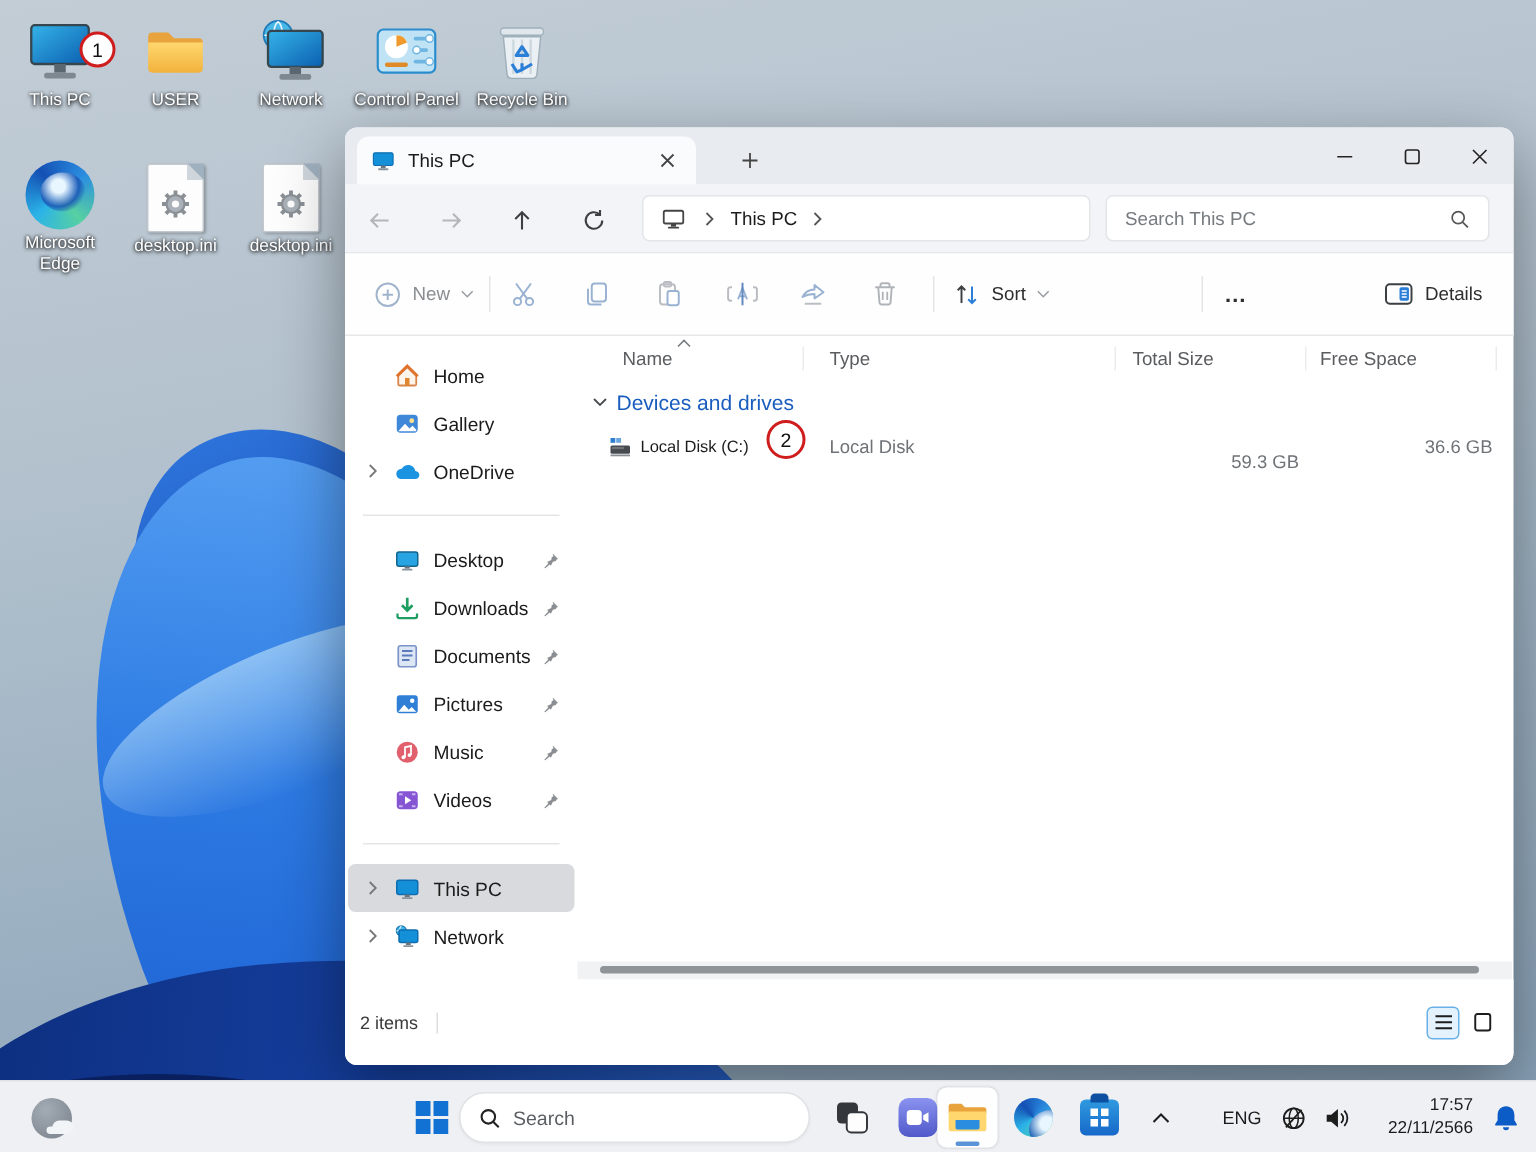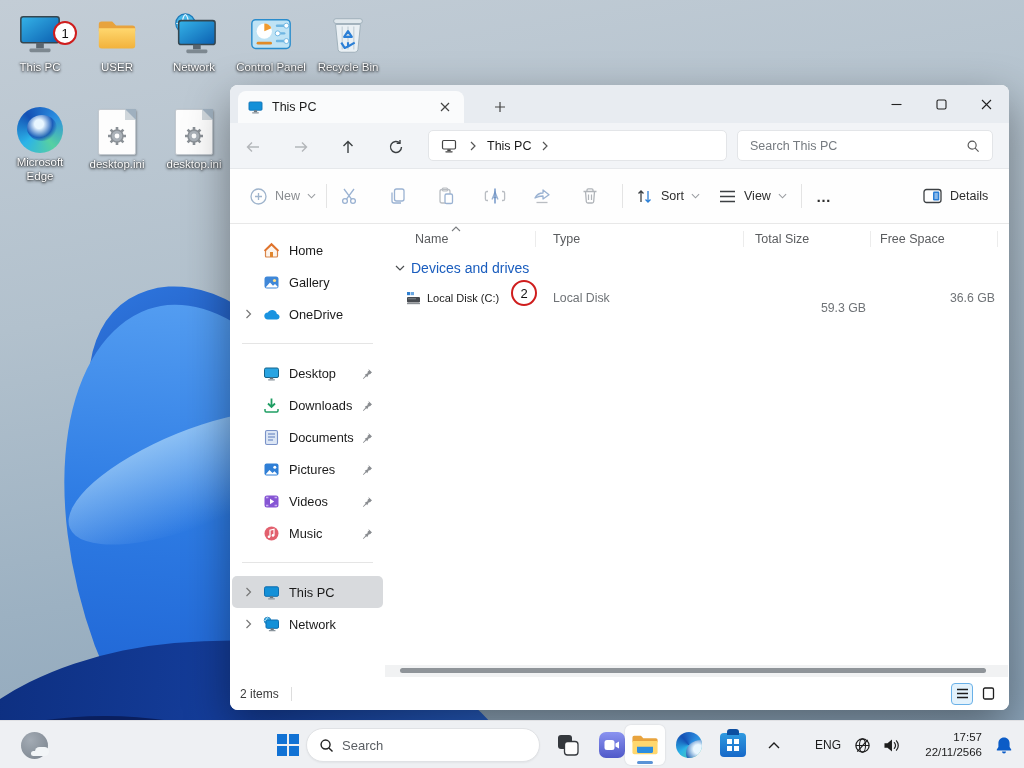--- a/index.html
+++ b/index.html
@@ -86,21 +86,21 @@
   .group{position:relative;height:28px;display:flex;align-items:center;}
   .grouplbl{font-size:14px;color:#1a5dbe;margin-left:26px;}
   .row{position:relative;height:31px;display:flex;align-items:center;}
   .cell-name{position:absolute;left:42px;font-size:11px;color:#1b1b1b;}
   .cell-type{position:absolute;left:168px;font-size:12.3px;color:#6f7377;}
   .cell-size{position:absolute;left:360px;width:121px;text-align:right;font-size:12.3px;color:#6f7377;margin-top:20px;}
   .cell-free{position:absolute;left:495px;width:115px;text-align:right;font-size:12.3px;color:#6f7377;}
   .rowico{position:absolute;left:20px;top:7px;}
   .hscroll{position:absolute;left:0;right:1px;bottom:0;height:12px;background:#f1f2f3;}
   .hthumb{position:absolute;left:15px;right:22px;top:3px;height:5px;background:#8f9499;border-radius:3px;}
-  .statusbar{height:33px;flex:none;display:flex;align-items:center;padding:0 10px;background:#fff;
+  .statusbar{height:33px;flex:none;display:flex;align-items:center;padding:12px 10px;background:#fff;
     border-radius:0 0 8px 8px;position:relative;}
   .scount{font-size:12px;color:#3a3a3a;}
   .sdiv{width:1px;height:14px;background:#ddd;margin-left:12px;}
   .vtoggle{width:22px;height:22px;border-radius:4px;display:flex;align-items:center;justify-content:center;margin-left:4px;box-sizing:border-box;}
   .vtoggle.sel{background:#e3f2fc;border:1px solid #6ab1e8;}
   
   .taskbar{position:absolute;left:0;bottom:0;width:1024px;height:48px;background:#eef0f3;
     border-top:1px solid rgba(0,0,0,.06);z-index:50;box-sizing:border-box;}
   .tbbtn{position:absolute;top:4px;width:40px;height:40px;border-radius:6px;display:flex;align-items:center;justify-content:center;}
   .tbbtn.active{background:rgba(255,255,255,.9);box-shadow:0 0 2px rgba(0,0,0,.15);}
@@ -380,29 +380,20 @@
     <div class="citem" style="left:406px;">
       <svg width="17" height="17" viewBox="0 0 17 17">
         <path d="M5 14V3M2.5 5.5L5 3l2.5 2.5" stroke="#3c4043" stroke-width="1.3" fill="none"></path>
         <path d="M12 3v11M9.5 11.5L12 14l2.5-2.5" stroke="#2b7fd6" stroke-width="1.3" fill="none"></path>
         </svg>
       <span class="clabel cdark" style="margin-left:8px;">Sort</span>
       <svg width="9" height="6" viewBox="0 0 10 6" style="margin-left:7px;">
         <path d="M1 1l4 4 4-4" stroke="#9a9da1" stroke-width="1.2" fill="none"></path>
         </svg>
     </div>
-    <div class="citem" style="left:489px;">
-      <svg width="17" height="15" viewBox="0 0 17 15">
-        <path d="M1 2.5h15M1 7.5h15M1 12.5h15" stroke="#3c4043" stroke-width="1.4"></path>
-        </svg>
-      <span class="clabel cdark" style="margin-left:8px;">View</span>
-      <svg width="9" height="6" viewBox="0 0 10 6" style="margin-left:7px;">
-        <path d="M1 1l4 4 4-4" stroke="#9a9da1" stroke-width="1.2" fill="none"></path>
-        </svg>
-    </div>
     <div class="csep" style="left:571px;"></div>
     <div class="citem" style="left:586px;">
       <span class="dots">…</span>
     </div>
     <div class="citem" style="left:693px;">
       <svg width="19" height="16" viewBox="0 0 19 16">
         <rect x="1" y="1.5" width="17" height="13" rx="2.5" fill="none" stroke="#3c4043" stroke-width="1.3"></rect>
         <rect x="10" y="3.5" width="6.3" height="9" rx="1.2" fill="#2b7fd6"></rect>
         <path d="M11.5 6h3.3M11.5 8h3.3M11.5 10h3.3" stroke="#fff" stroke-width=".9"></path>
         </svg>
@@ -508,43 +499,43 @@
         <span class="pin">
           <svg width="11" height="11" viewBox="0 0 12 12">
               <path d="M7 1l4 4-1.2.4-.4 1.2-2.2.4-1.5 3-.9-.9L1.5 12 1 11.5l2.9-3.3-.9-.9 3-1.5.4-2.2 1.2-.4z" fill="#8a8d91"></path>
             </svg>
         </span>
       </div>
       <div class="sitem">
         <span class="schev"></span>
         <span class="sico">
           <svg width="17" height="17" viewBox="0 0 17 17">
-              <rect x="1.5" y="2.5" width="14" height="12" rx="2.5" fill="#8655d4"></rect>
-              <path d="M3 4.5h2.4M3 12.5h2.4M11.6 4.5H14M11.6 12.5H14" stroke="#c9b2f0" stroke-width="1.4"></path>
-              <path d="M7 5.8l4.2 2.7L7 11.2z" fill="#fff"></path>
-            </svg>
-        </span>
-        <span class="slbl">Videos</span>
-        <span class="pin">
-          <svg width="11" height="11" viewBox="0 0 12 12">
-              <path d="M7 1l4 4-1.2.4-.4 1.2-2.2.4-1.5 3-.9-.9L1.5 12 1 11.5l2.9-3.3-.9-.9 3-1.5.4-2.2 1.2-.4z" fill="#8a8d91"></path>
-            </svg>
-        </span>
-      </div>
-      <div class="sitem">
-        <span class="schev"></span>
-        <span class="sico">
-          <svg width="17" height="17" viewBox="0 0 17 17">
               <circle cx="8.5" cy="8.5" r="7" fill="#e2606e"></circle>
               <path d="M7 11.8V5.2l4-1v6.2" stroke="#fff" stroke-width="1.2" fill="none"></path>
               <circle cx="6" cy="11.8" r="1.3" fill="#fff"></circle>
               <circle cx="10" cy="10.4" r="1.3" fill="#fff"></circle>
             </svg>
         </span>
         <span class="slbl">Music</span>
+        <span class="pin">
+          <svg width="11" height="11" viewBox="0 0 12 12">
+              <path d="M7 1l4 4-1.2.4-.4 1.2-2.2.4-1.5 3-.9-.9L1.5 12 1 11.5l2.9-3.3-.9-.9 3-1.5.4-2.2 1.2-.4z" fill="#8a8d91"></path>
+            </svg>
+        </span>
+      </div>
+      <div class="sitem">
+        <span class="schev"></span>
+        <span class="sico">
+          <svg width="17" height="17" viewBox="0 0 17 17">
+              <rect x="1.5" y="2.5" width="14" height="12" rx="2.5" fill="#8655d4"></rect>
+              <path d="M3 4.5h2.4M3 12.5h2.4M11.6 4.5H14M11.6 12.5H14" stroke="#c9b2f0" stroke-width="1.4"></path>
+              <path d="M7 5.8l4.2 2.7L7 11.2z" fill="#fff"></path>
+            </svg>
+        </span>
+        <span class="slbl">Videos</span>
         <span class="pin">
           <svg width="11" height="11" viewBox="0 0 12 12">
               <path d="M7 1l4 4-1.2.4-.4 1.2-2.2.4-1.5 3-.9-.9L1.5 12 1 11.5l2.9-3.3-.9-.9 3-1.5.4-2.2 1.2-.4z" fill="#8a8d91"></path>
             </svg>
         </span>
       </div>
       <div class="ssep"></div>
       <div class="sitem sel">
         <span class="schev">
           <svg width="7" height="10" viewBox="0 0 7 10">

